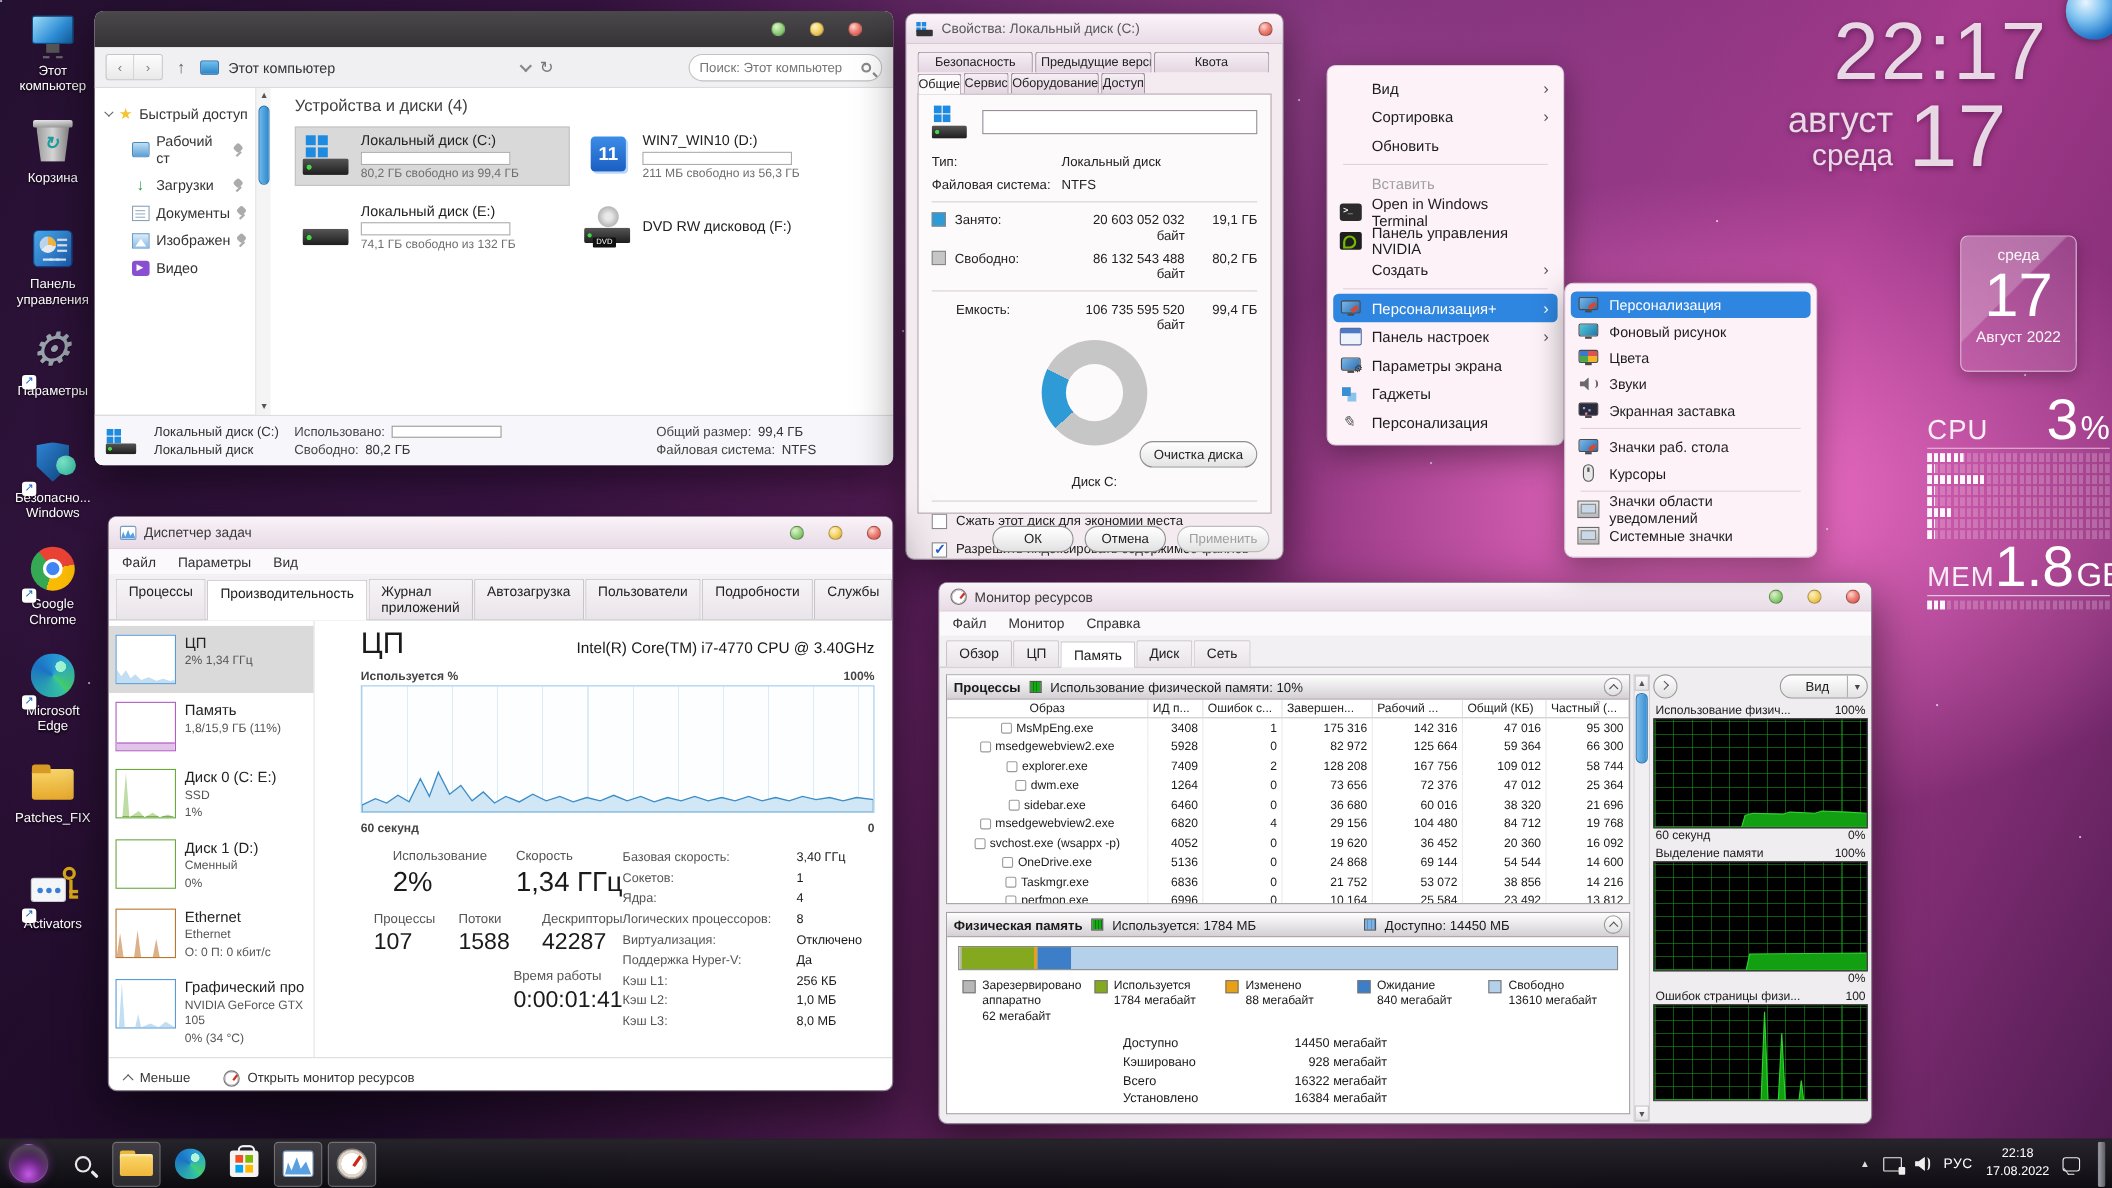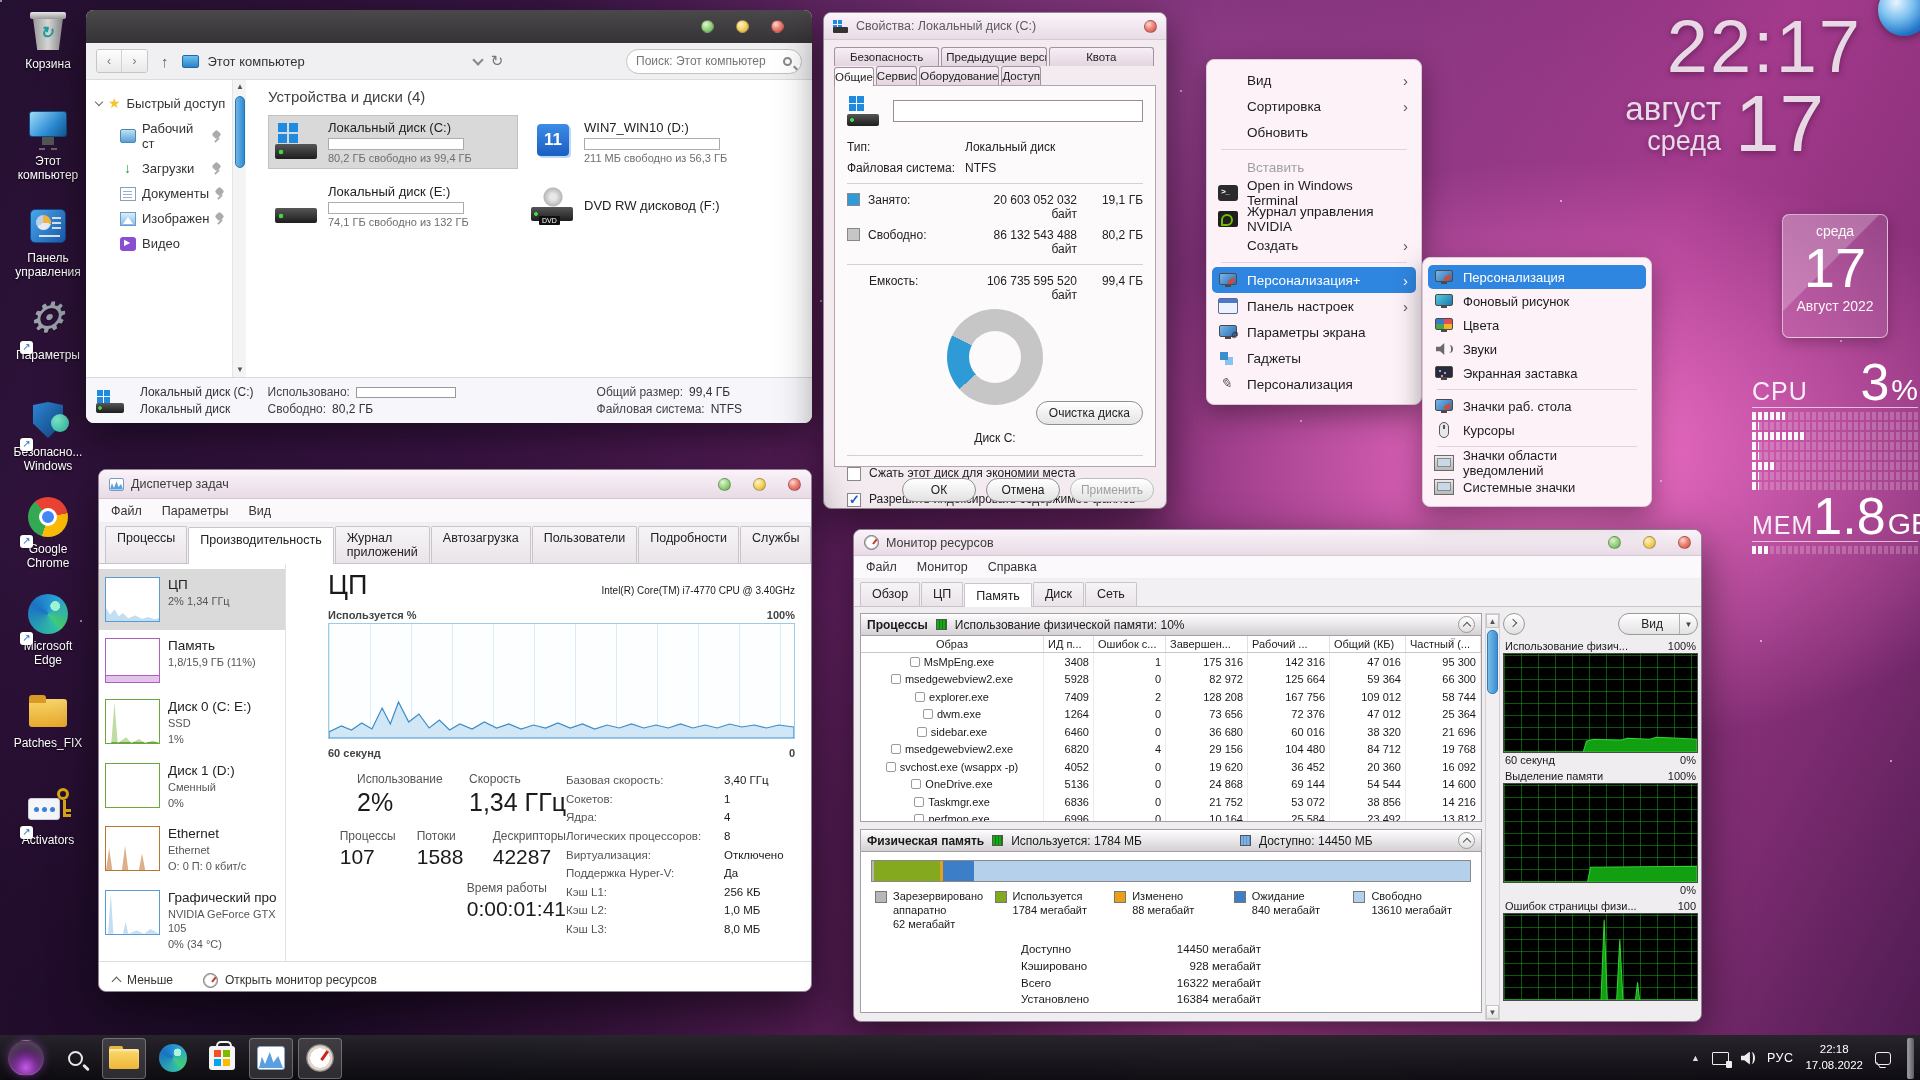--- a/index.html
+++ b/index.html
@@ -297,21 +297,21 @@
     clip-path:polygon(0 100%,10% 100%,16% 0,22% 100%,38% 86%,48% 100%,62% 90%,74% 100%,88% 94%,100% 100%); border-bottom:1px solid #6aa83e; }
   .g-eth::after { height:60%; background:#dcb088;
     clip-path:polygon(0 100%,6% 15%,12% 100%,30% 100%,36% 5%,42% 100%,62% 100%,68% 35%,74% 100%,100% 100%); }
   .g-gpu::after { height:94%; background:#c2def2;
     clip-path:polygon(0 100%,4% 100%,9% 0,14% 100%,32% 100%,37% 70%,42% 100%,58% 92%,72% 100%,84% 88%,100% 100%); }
   .tm-t { font-size:13.5px; color:#222; }
   .tm-s { font-size:11px; color:#555; margin-top:2px; line-height:1.3; }
   .tm-main { flex:1; padding:6px 16px 0 42px; }
   .tm-mainhead { display:flex; align-items:baseline; }
   .tm-h1 { font-size:27px; font-weight:400; color:#1a1a1a; }
-  .tm-cpuname { margin-left:auto; font-size:10px; color:#1a1a1a; }
+  .tm-cpuname { margin-left:auto; font-size:14px; color:#1a1a1a; }
   .tm-gl { display:flex; font-size:11px; color:#444; margin-top:8px;font-weight:bold; }
   .tm-gl .r { margin-left:auto; }
   .tm-graph { height:116px; border:1px solid #9ecbe8; position:relative; margin-top:2px; overflow:hidden;
     background:repeating-linear-gradient(90deg, rgba(158,203,232,.35) 0 1px, rgba(0,0,0,0) 1px 41px), #fdfeff; }
   .tm-graph svg { position:absolute; inset:0; }
   .tm-stats { display:flex; margin-top:10px; }
   .stat-left { width:238px; }
   .srow { display:flex; margin-bottom:9px;justify-content:flex-end; }
   .scol .lab { font-size:12px; color:#555; }
   .scol .big { font-size:25px; color:#1a1a1a; margin-top:1px; }
@@ -428,36 +428,36 @@
 <body>
 
 <div class="stars">
     <i></i>
   </div>
 <div class="corner-logo"></div>
 
 <div class="desk-icons">
 
     <div class="dico">
+      <span class="dicon computer-icon">
+        <i class="a"></i>
+        <i class="b"></i>
+      </span>
+
+      <div class="dlabel">Этот
+компьютер</div>
+    </div>
+
+    <div class="dico">
       <span class="dicon recycle-bin-icon">
         <i class="a"></i>
         <i class="b"></i>
       </span>
 
       <div class="dlabel">Корзина</div>
-    </div>
-
-    <div class="dico">
-      <span class="dicon computer-icon">
-        <i class="a"></i>
-        <i class="b"></i>
-      </span>
-
-      <div class="dlabel">Этот
-компьютер</div>
     </div>
 
     <div class="dico">
       <span class="dicon control-panel-icon"><i class="a"></i><i class="b"></i></span>
 
       <div class="dlabel">Панель
 управления</div>
     </div>
 
     <div class="dico">
@@ -858,21 +858,21 @@
         <i></i>
       </span>
       <span>Open in Windows Terminal</span>
       <span class="arrow"></span>
     </div>
 
     <div class="mi">
       <span class="gut nvidia-icon">
         <i></i>
       </span>
-      <span>Журнал управления NVIDIA</span>
+      <span>Панель управления NVIDIA</span>
       <span class="arrow"></span>
     </div>
 
     <div class="mi">
       <span class="gut">
         <i></i>
       </span>
       <span>Создать</span>
       <span class="arrow">›</span>
     </div>

